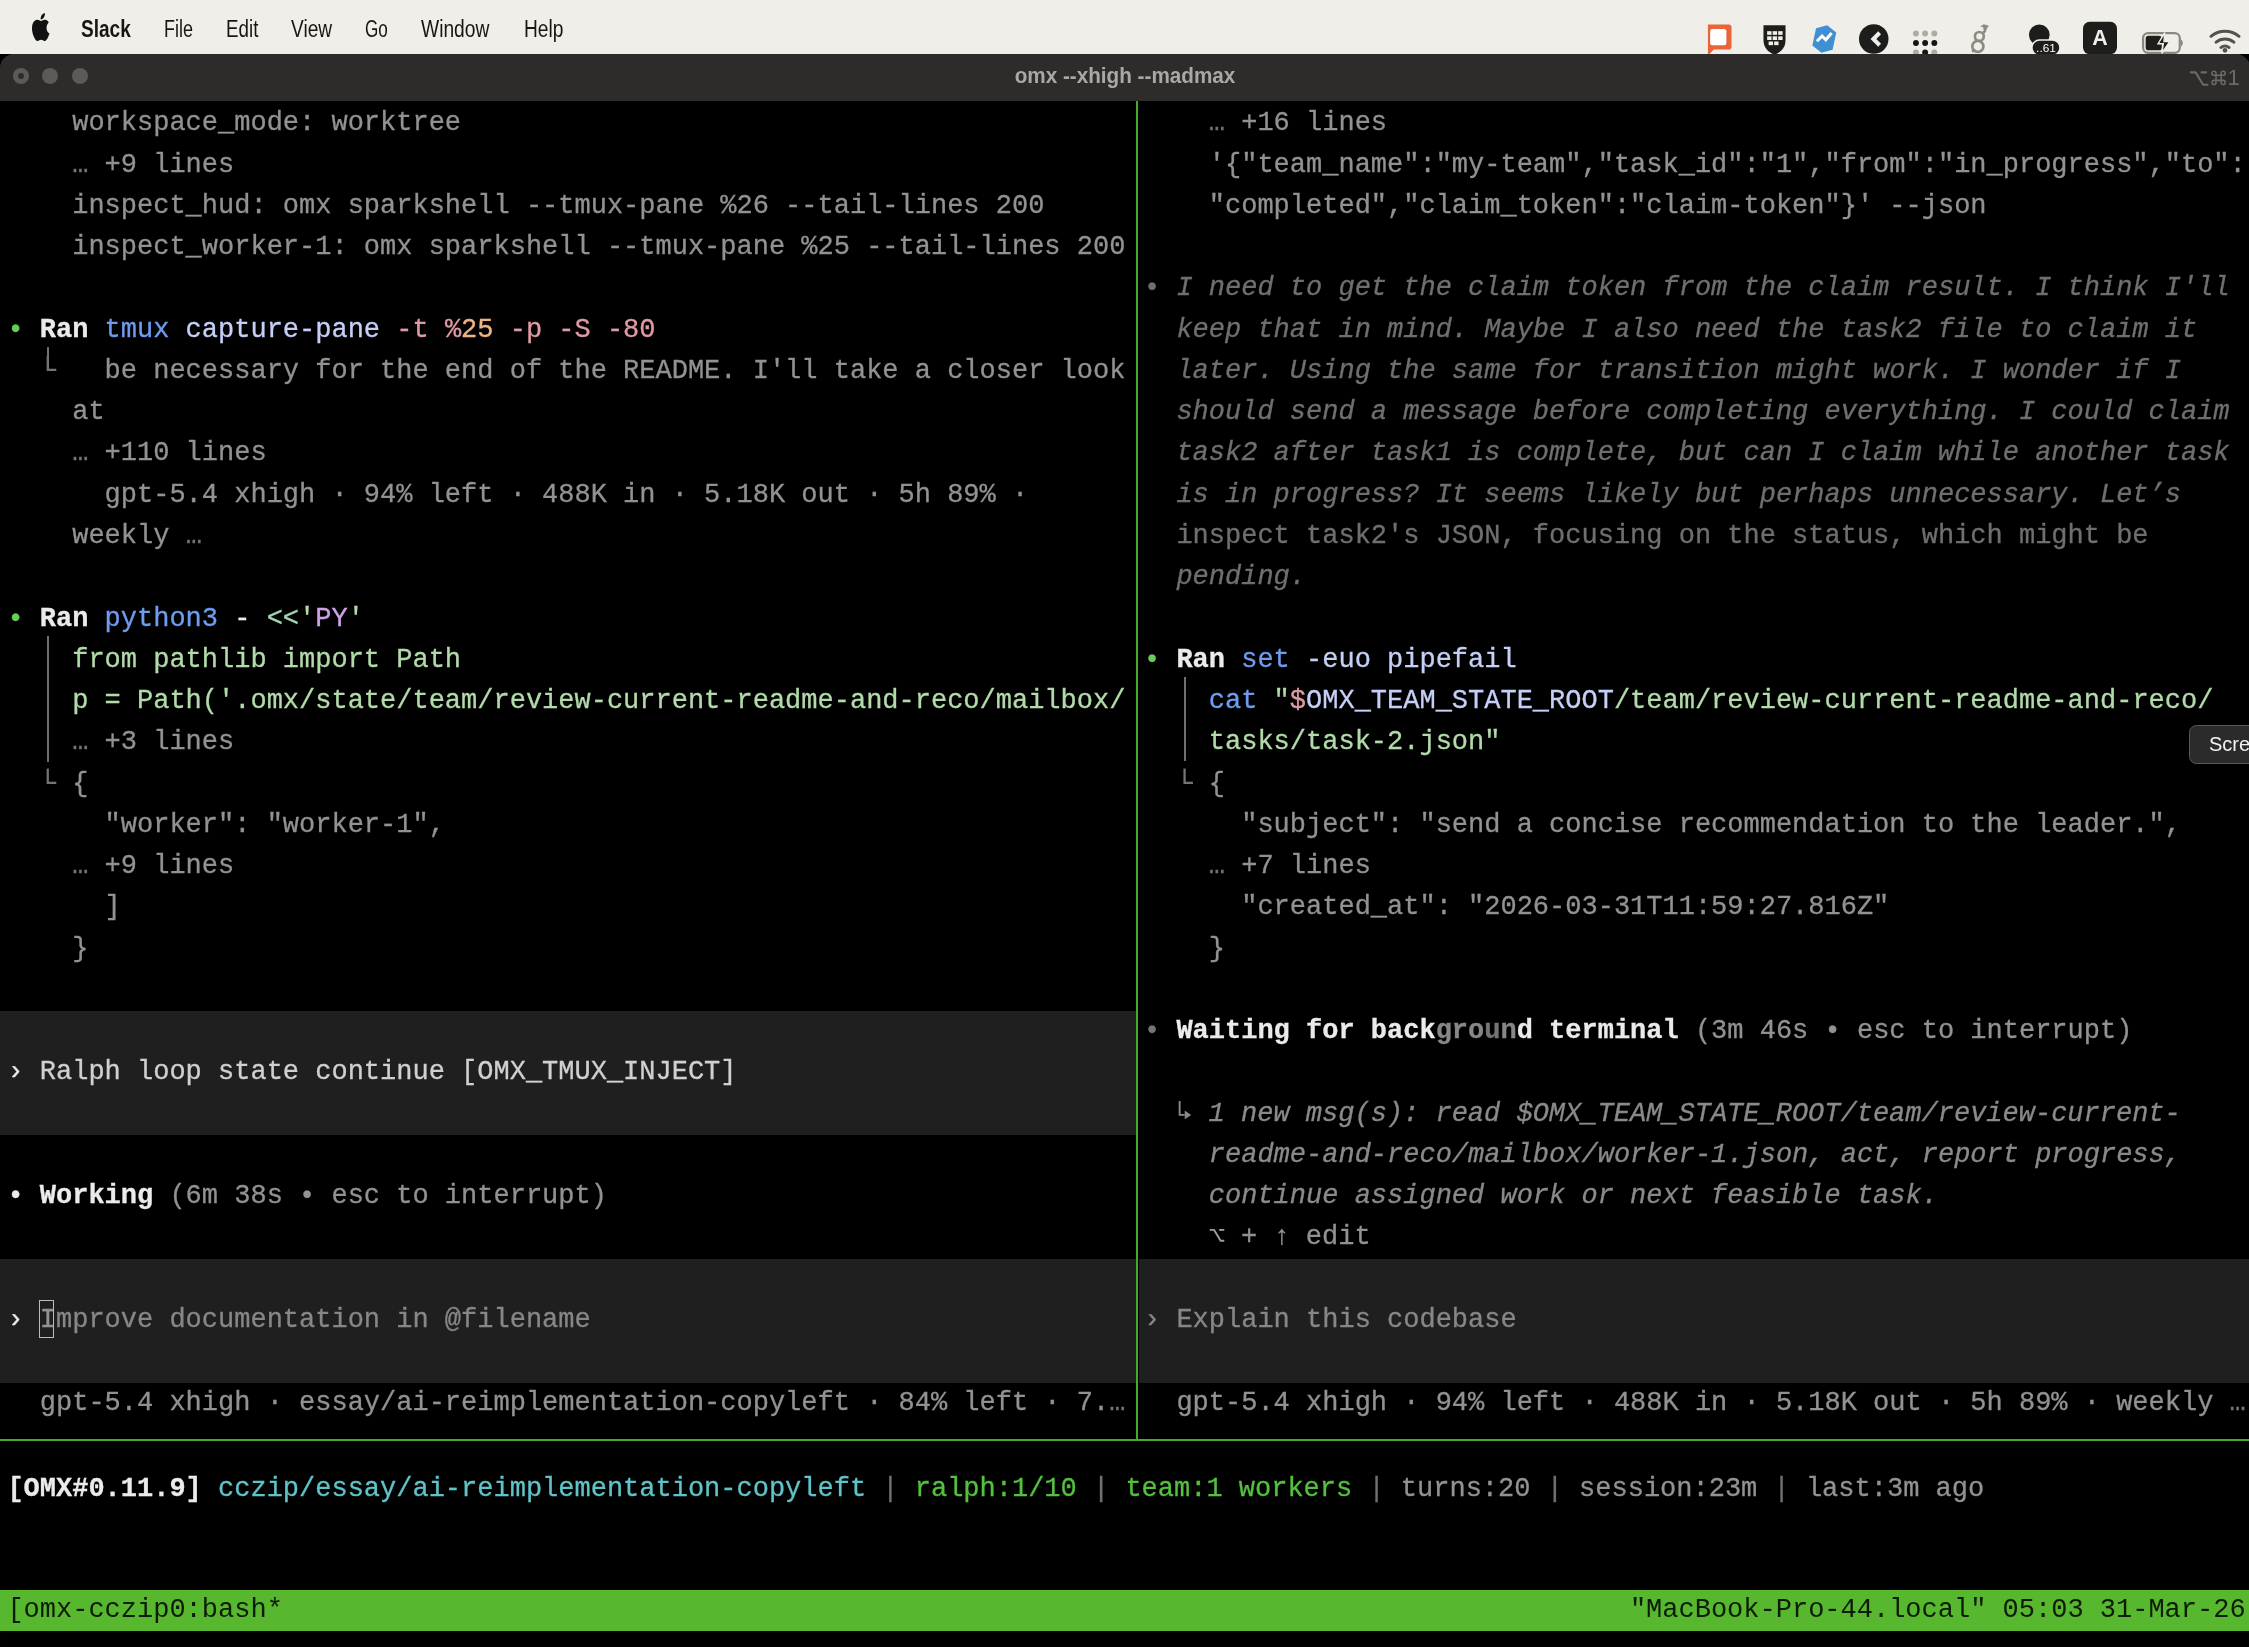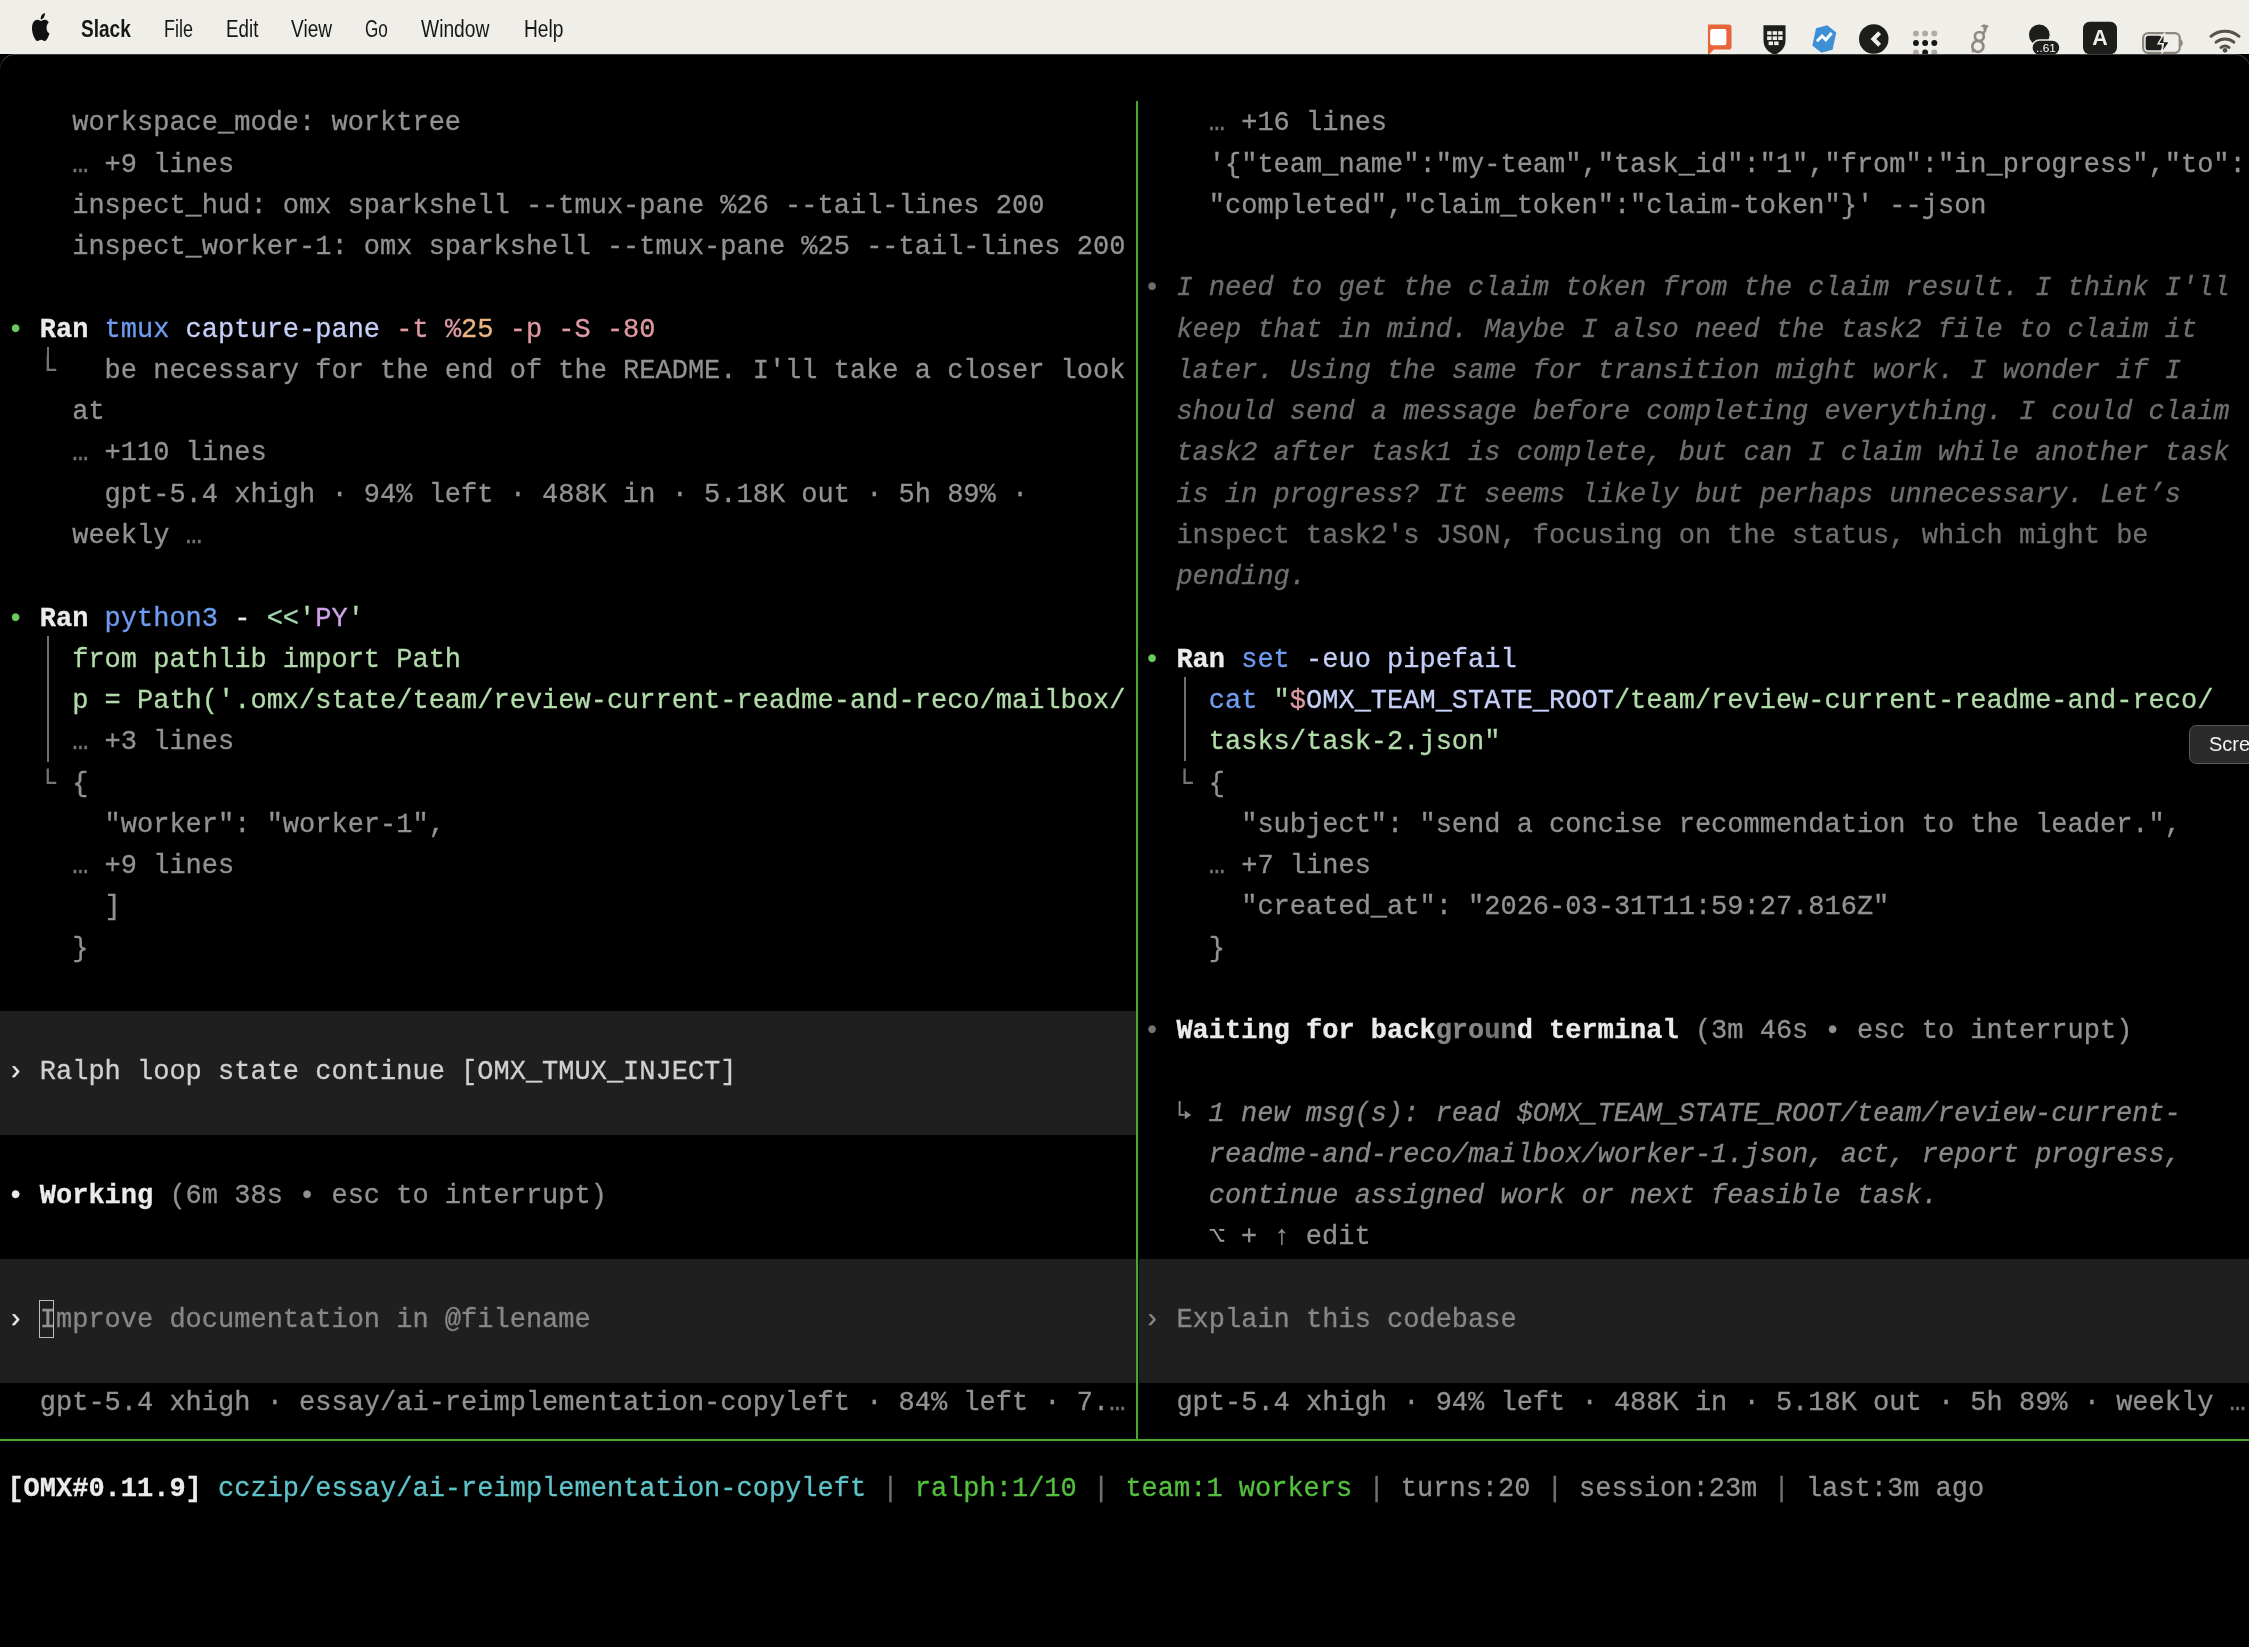--- a/index.html
+++ b/index.html
@@ -97,20 +97,36 @@
  <g fill="none" stroke="#55524c" stroke-width="4" stroke-linecap="round">
  <path d="M4 12 a30 30 0 0 1 38 0"></path>
  <path d="M11 20 a19 19 0 0 1 24 0"></path>
  <path d="M17.5 27 a10 10 0 0 1 11 0"></path>
         </g>
  <circle cx="23" cy="31" r="3.2" fill="#55524c"></circle>
       </svg>
 </div>
 
 <div id="window">
+  <div id="titlebar">
+    <div class="tl" style="left:12.5px;"></div>
+    <div class="tl" style="left:42px;"></div>
+    <div class="tl" style="left:72px;"></div>
+    <div style="position:absolute;left:17.7px;top:19px;width:5.9px;height:5.9px;border-radius:50%;background:#2e2d2b;"></div>
+    <div class="title">omx --xhigh --madmax</div>
+    <div style="position:absolute;right:10.3px;top:0;height:47px;line-height:47px;color:#6b6a67;font-size:22px;font-family:'Liberation Sans',sans-serif;"><svg width="38" height="47" viewBox="0 0 52 64" style="display:inline-block;vertical-align:top;">
+            <g stroke="#6b6a67" stroke-width="2.8" fill="none">
+              <path d="M1.5 25 h7.5 l10.5 17 h7"></path>
+              <path d="M16 25 h8.5"></path>
+              <g transform="translate(30,22) scale(0.87)">
+                <path d="M8 8 V4.75 A3.25 3.25 0 1 0 4.75 8 H8 M16 8 V4.75 A3.25 3.25 0 1 1 19.25 8 H16 M8 16 H4.75 A3.25 3.25 0 1 0 8 19.25 V16 M16 16 h3.25 A3.25 3.25 0 1 1 16 19.25 V16 M8 8 H16 V16 H8 Z" stroke-width="2.4"></path>
+              </g>
+            </g>
+          </svg><span style="display:inline-block;vertical-align:top;">1</span></div>
+  </div>
   <div id="term">
 
     <div class="box" style="left:0;top:910px;width:1136px;height:124px;"></div>
     <div class="box" style="left:0;top:1158px;width:1136px;height:124px;"></div>
     <div class="box" style="left:1139px;top:1158px;width:1111px;height:124px;"></div>
 
     <div style="position:absolute;left:1136px;top:0px;width:2.2px;height:1338px;background:#46a92c;"></div>
     <div style="position:absolute;left:0;top:1338px;width:2250px;height:2.2px;background:#46a92c;"></div>
     <div id="rows" style="position:absolute;left:0;top:-101px;">
 <div style="position:absolute;left:47px;top:636px;width:1.5px;height:126px;background:#6f6f6f;"></div>
@@ -169,18 +185,22 @@
               <g stroke="#9d9d9d" stroke-width="2.6" fill="none">
                 <path d="M1 8 h6 l9 15 h5"></path>
                 <path d="M14 8 h7"></path>
               </g>
             </svg><span style="color:#929292;"> + ↑ edit</span></div>
 <div class="r " style="left:1144px;top:1300px;"><span style="color:#878787;">›</span><span style="color:#878787;"> Explain this codebase</span></div>
 <div class="r " style="left:1144px;top:1383px;"><span style="color:#929292;">  gpt-5.4 xhigh · 94% left · 488K in · 5.18K out · 5h 89% · weekly </span><span style="color:#757575;">…</span></div>
       <div class="r" style="left:7.4px;top:1469px;"><span style="color:#ebebeb;font-weight:bold;">[OMX#0.11.9]</span><span style="color:#5fc4c9;"> cczip/essay/ai-reimplementation-copyleft </span><span style="color:#707070;">|</span><span style="color:#53c13e;"> ralph:1/10 </span><span style="color:#707070;">|</span><span style="color:#53c13e;"> team:1 workers </span><span style="color:#707070;">|</span><span style="color:#929292;"> turns:20 </span><span style="color:#707070;">|</span><span style="color:#929292;"> session:23m </span><span style="color:#707070;">|</span><span style="color:#929292;"> last:3m ago</span></div>
     </div>
 
+    <div style="position:absolute;left:0;top:1489px;width:2250px;height:41px;background:#57b72f;color:#0c1c06;font-size:27px;line-height:41px;white-space:pre;">
+      <span style="position:absolute;left:7.4px;top:0;">[omx-cczip0:bash*</span>
+      <span style="position:absolute;right:4.4px;top:0;">"MacBook-Pro-44.local" 05:03 31-Mar-26</span>
+    </div>
 
     <div style="position:absolute;left:2189px;top:624px;width:89px;height:39px;background:#2b2b2b;border:1.8px solid #595959;border-radius:7.4px;color:#f2f2f2;font-family:'Liberation Sans',sans-serif;font-size:20px;line-height:37px;padding-left:19px;box-sizing:border-box;">Scre</div>
   </div>
 </div>
 
 </div>
 
 </body></html>

